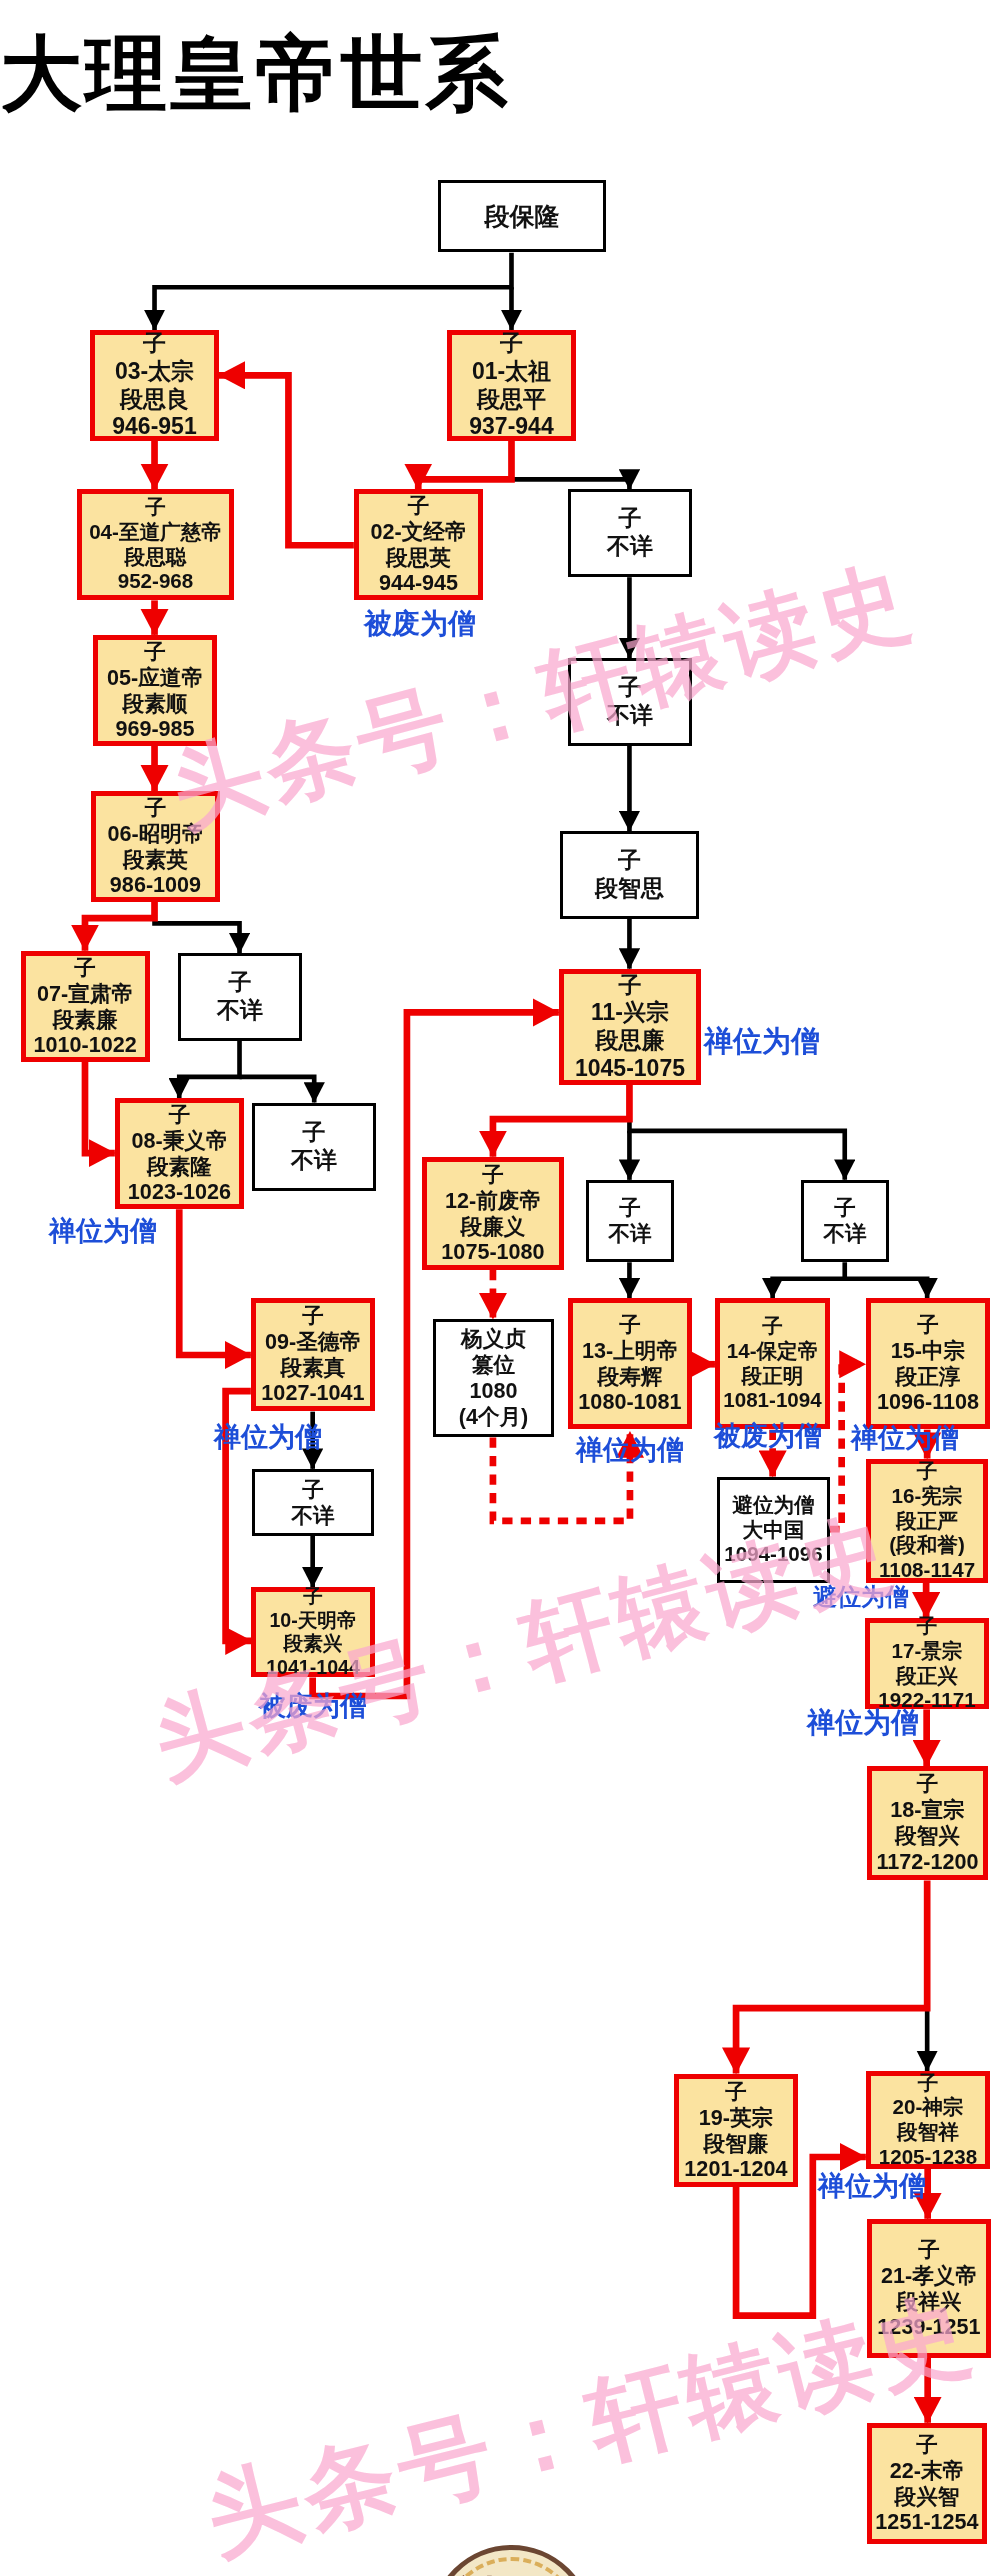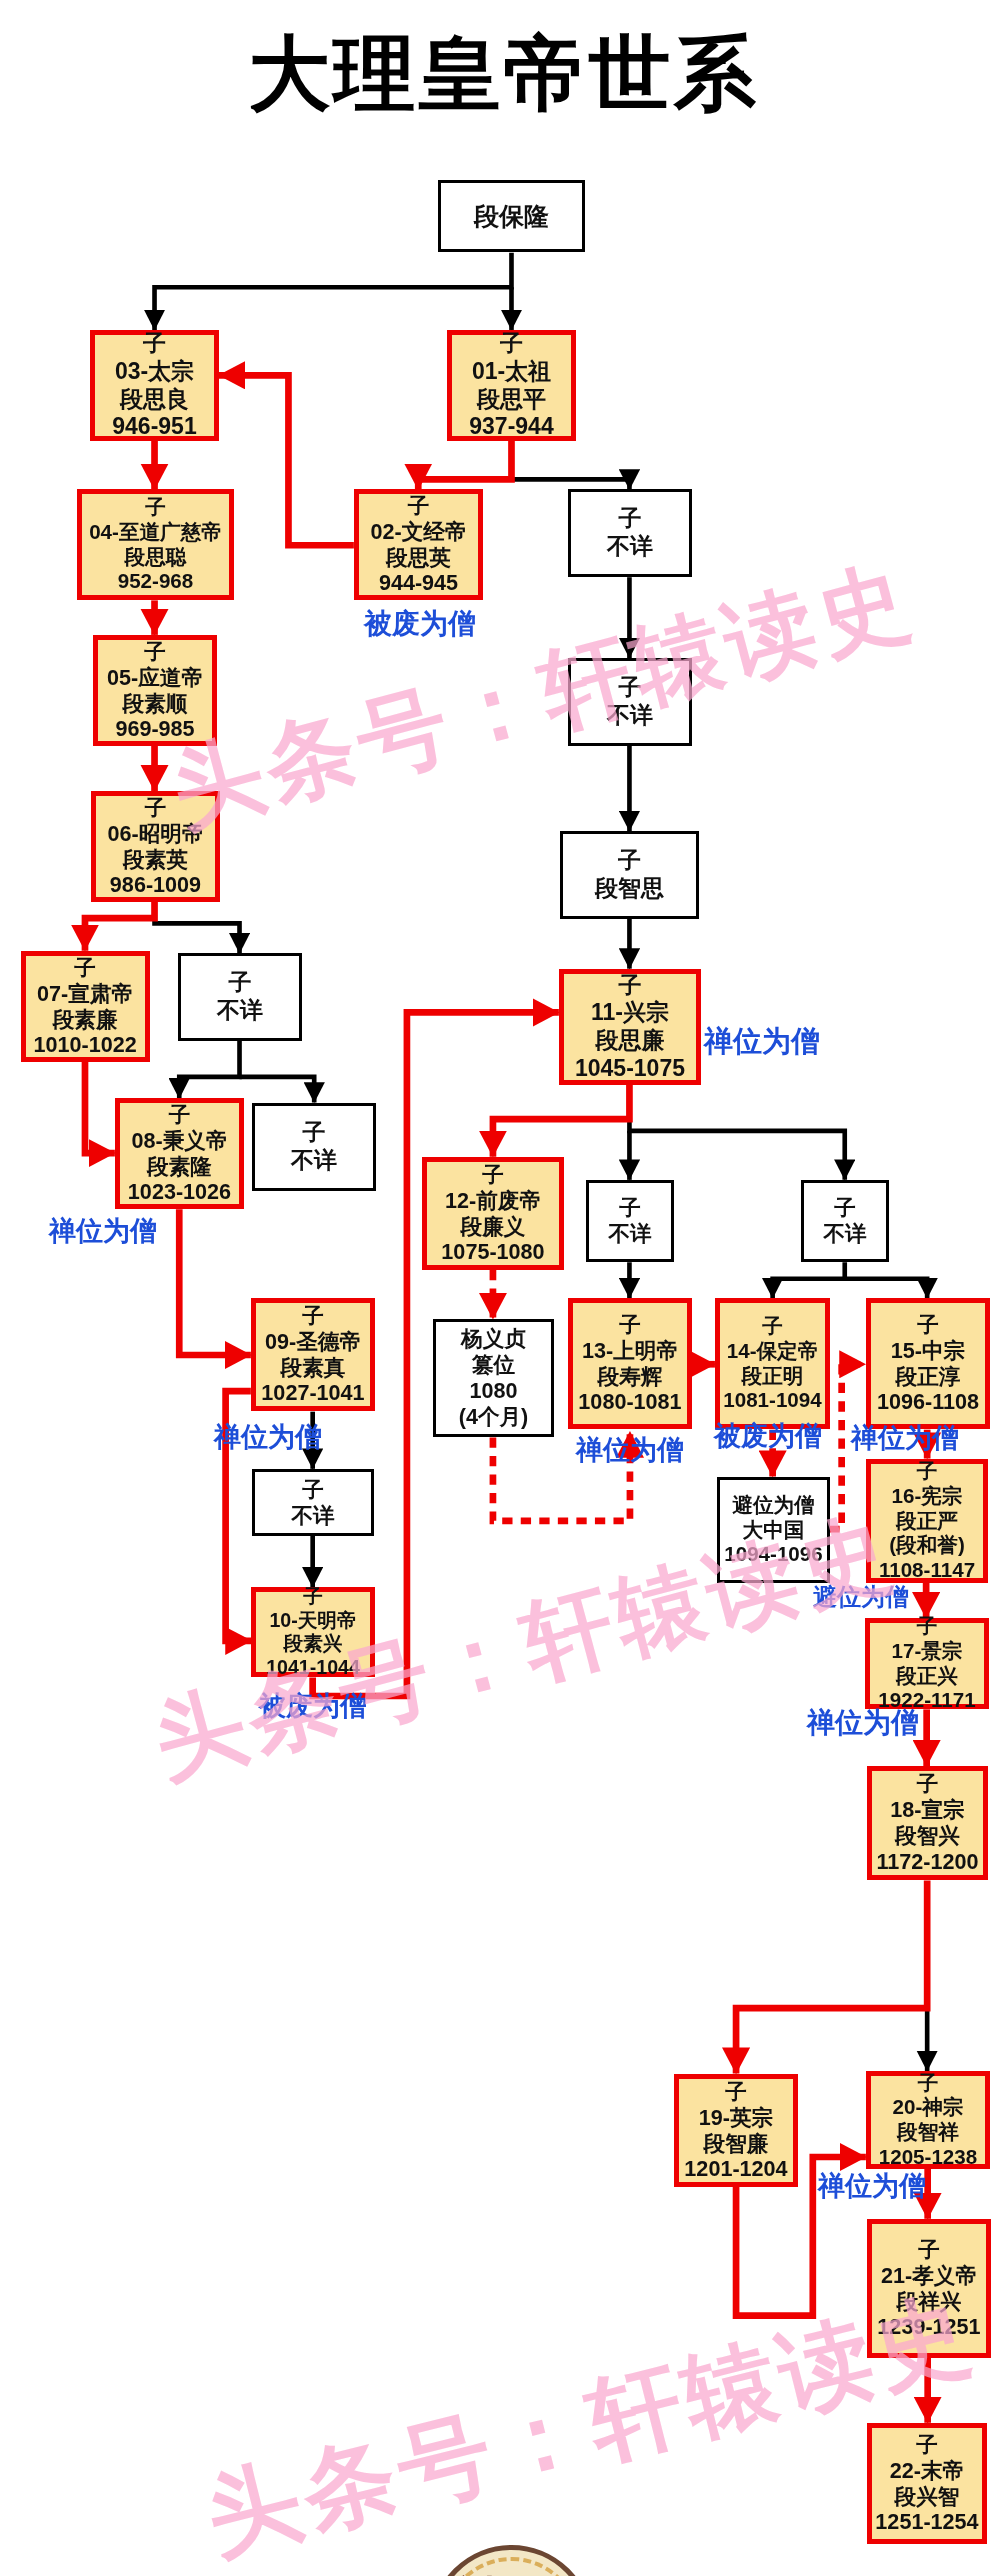--- a/index.html
+++ b/index.html
@@ -2,21 +2,21 @@
 <html style="font-size:8.2px"><head>
 <meta charset="utf-8">
 <style>
   html,body{margin:0;padding:0;background:#888;}
   #canvas{
     position:relative;width:1007px;height:2762px;margin:0 auto;
     background:#ffffff;overflow:hidden;
     font-family:"Liberation Sans","DejaVu Sans",sans-serif;
   }
   #page-title{
-    position:absolute;left:0;top:19.6px;width:100%;text-align:center;
+    position:absolute;left:0;top:19.6px;width:100%;
     font-size:82px;font-weight:900;letter-spacing:3.1px;color:#000;
   }
   #edges{position:absolute;left:0;top:0;z-index:1;}
   .node{
     position:absolute;z-index:2;display:flex;flex-direction:column;
     justify-content:center;align-items:center;text-align:center;
     color:#111;font-weight:800;line-height:1.2;box-sizing:border-box;
   }
   .node.imperial{background:#FBE3A0;border:5.2px solid #EE0000;}
   .node.plain{background:#ffffff;border:3.6px solid #000000;}
@@ -98,21 +98,21 @@
         <polyline points="1801,4210 1801,4307" fill="none" stroke="#EE0000" stroke-width="13" marker-end="url(#arrow-red)"></polyline>
         <polyline points="1801,4577 1801,4703" fill="none" stroke="#EE0000" stroke-width="13" marker-end="url(#arrow-red)"></polyline>
         <polyline points="957,2465 957,2560" fill="none" stroke="#EE0000" stroke-width="13" stroke-dasharray="20 16" marker-end="url(#arrow-red)"></polyline>
         <polyline points="957,2790 957,2952 1223,2952 1223,2779" fill="none" stroke="#EE0000" stroke-width="13" stroke-dasharray="20 16" marker-end="url(#arrow-red)"></polyline>
         <polyline points="1500,2775 1500,2866" fill="none" stroke="#EE0000" stroke-width="13" stroke-dasharray="20 16" marker-end="url(#arrow-red)"></polyline>
         <polyline points="1610,2968 1634,2968 1634,2648 1680,2648" fill="none" stroke="#EE0000" stroke-width="13" stroke-dasharray="20 16" marker-end="url(#arrow-red)"></polyline>
       </g>
   </svg>
 
   <div id="nodes">
-      <div class="node plain" style="left: 438px; top: 180px; width: 147px; height: 72px; font-size: 25px;">
+      <div class="node plain" style="left: 438px; top: 180px; width: 168px; height: 72px; font-size: 25px;">
         <div>段保隆</div>
       </div>
       <div class="node imperial" style="left: 90px; top: 330px; width: 129px; height: 111px; font-size: 23px;">
         <div>子</div>
         <div>03-太宗</div>
         <div>段思良</div>
         <div>946-951</div>
       </div>
       <div class="node imperial" style="left: 447px; top: 330px; width: 129px; height: 111px; font-size: 23px;">
         <div>子</div>

